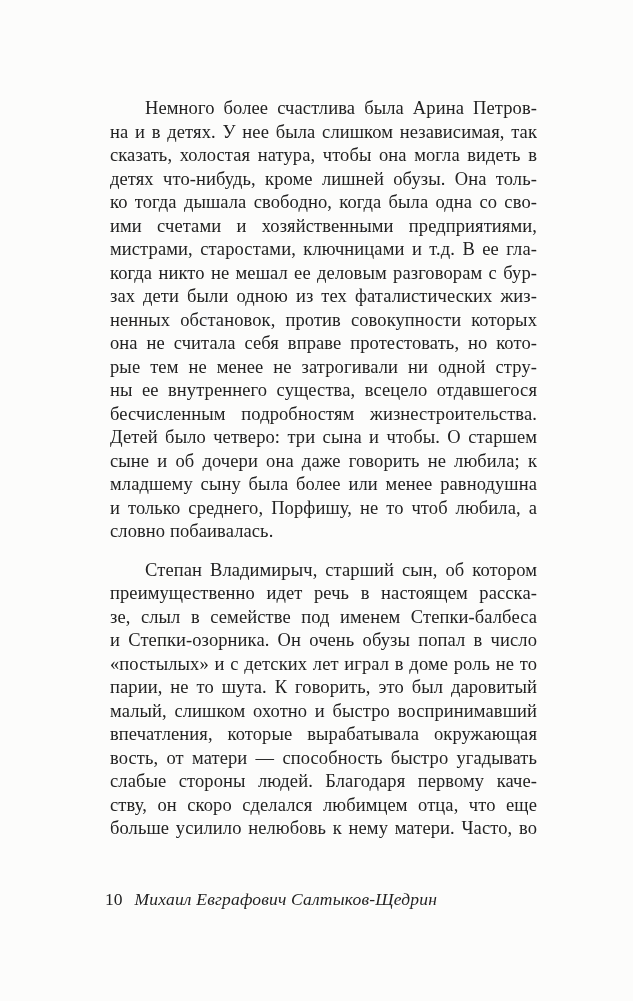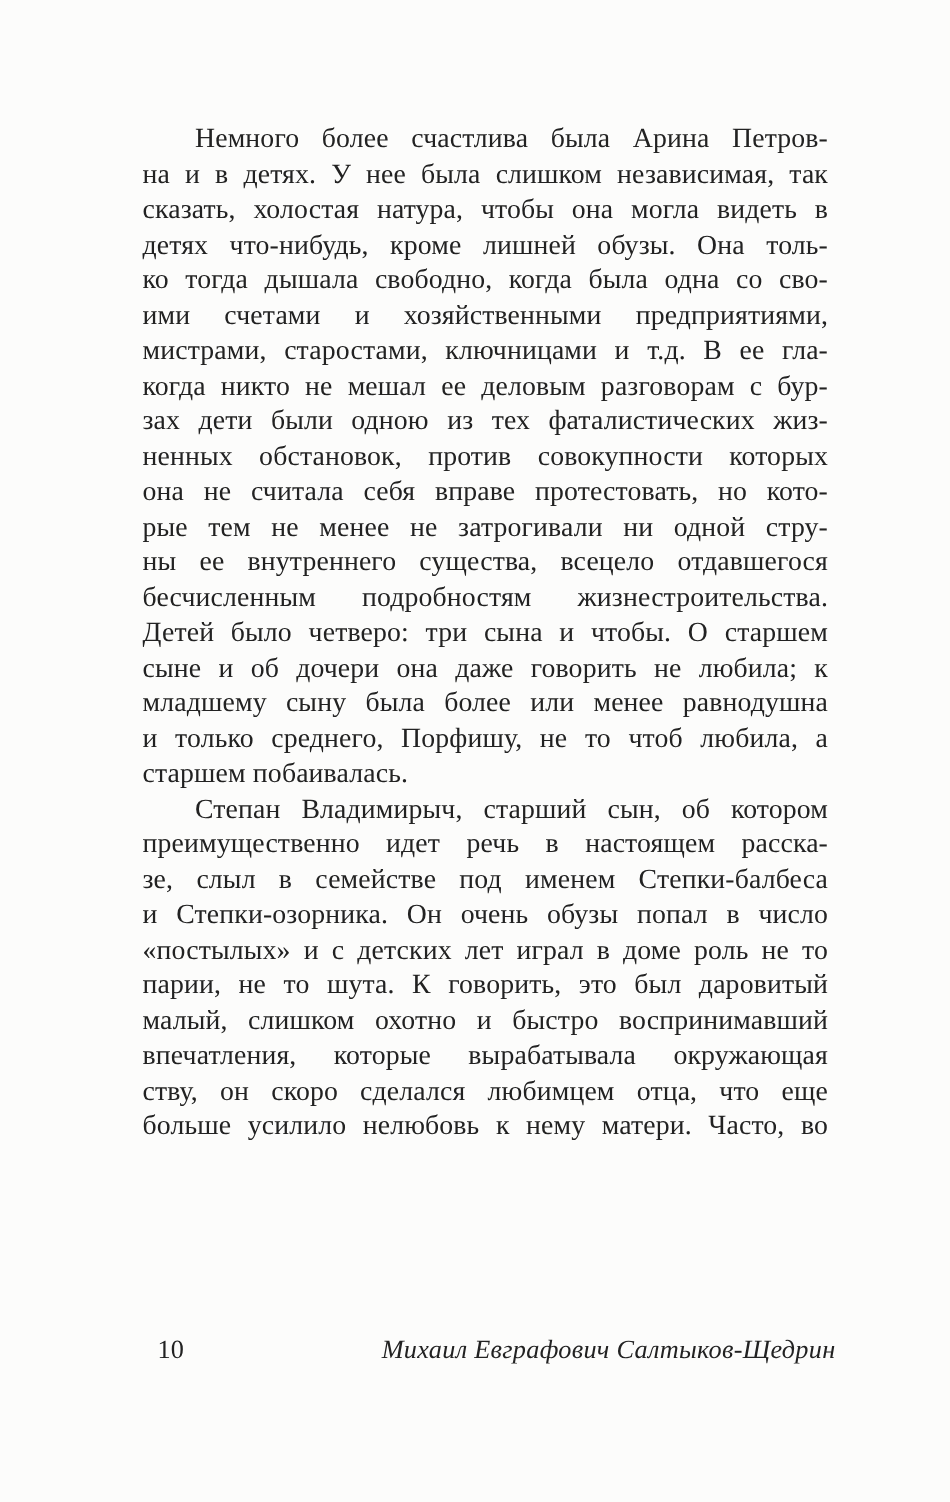--- a/index.html
+++ b/index.html
@@ -19,38 +19,38 @@
   }
   .text-block {
     position: absolute;
     left: 95px;
     top: 82px;
     width: 457px;
     font-size: 18.5px;
     line-height: 23.5px;
     letter-spacing: 0.1px;
   }
-  .paragraph { margin: 0; }
+  .paragraph { margin: 15px; }
   .line {
     text-align: justify;
     text-align-last: justify;
     white-space: normal;
   }
   .line.first { text-indent: 35px; }
   .line.last-left { text-align-last: left; }
   .footer {
     position: absolute;
     left: 95px;
     top: 888px;
     width: 462px;
     display: flex;
-    justify-content: space-between;
     align-items: baseline;
     font-size: 17.5px;
     line-height: 22px;
+    gap: 12px;
   }
   .page-number {
     font-style: normal;
     padding-left: 10px;
   }
   .running-author {
     font-style: italic;
     letter-spacing: 0.2px;
   }
 </style>
@@ -72,31 +72,33 @@
         <div class="line">зах дети были одною из тех фаталистических жиз-</div>
         <div class="line">ненных обстановок, против совокупности которых</div>
         <div class="line">она не считала себя вправе протестовать, но кото-</div>
         <div class="line">рые тем не менее не затрогивали ни одной стру-</div>
         <div class="line">ны ее внутреннего существа, всецело отдавшегося</div>
         <div class="line">бесчисленным подробностям жизнестроительства.</div>
         <div class="line">Детей было четверо: три сына и чтобы. О старшем</div>
         <div class="line">сыне и об дочери она даже говорить не любила; к</div>
         <div class="line">младшему сыну была более или менее равнодушна</div>
         <div class="line">и только среднего, Порфишу, не то чтоб любила, а</div>
-        <div class="line last-left">старшем побаивалась.</div>
+        <div class="line last-left">словно побаивалась.</div>
       </div>
       <div class="paragraph">
         <div class="line first">Степан Владимирыч, старший сын, об котором</div>
         <div class="line">преимущественно идет речь в настоящем расска-</div>
         <div class="line">зе, слыл в семействе под именем Степки-балбеса</div>
         <div class="line">и Степки-озорника. Он очень обузы попал в число</div>
         <div class="line">«постылых» и с детских лет играл в доме роль не то</div>
         <div class="line">парии, не то шута. К говорить, это был даровитый</div>
         <div class="line">малый, слишком охотно и быстро воспринимавший</div>
         <div class="line">впечатления, которые вырабатывала окружающая</div>
+        <div class="line">вость, от матери — способность быстро угадывать</div>
+        <div class="line">слабые стороны людей. Благодаря первому каче-</div>
         <div class="line">ству, он скоро сделался любимцем отца, что еще</div>
         <div class="line">больше усилило нелюбовь к нему матери. Часто, во</div>
       </div>
     </div>
 
   <div class="footer">
     <span class="page-number">10</span>
     <span class="running-author">Михаил Евграфович Салтыков-Щедрин</span>
   </div>
 

